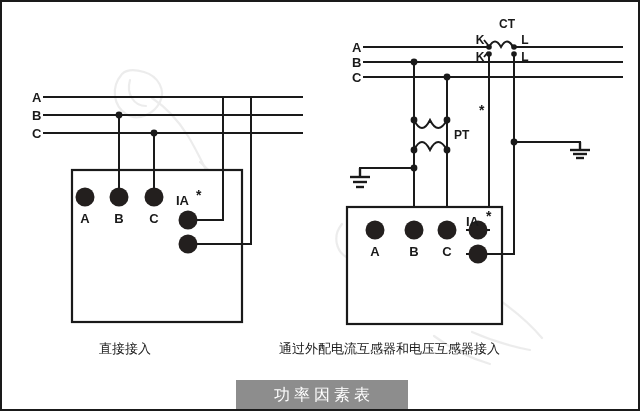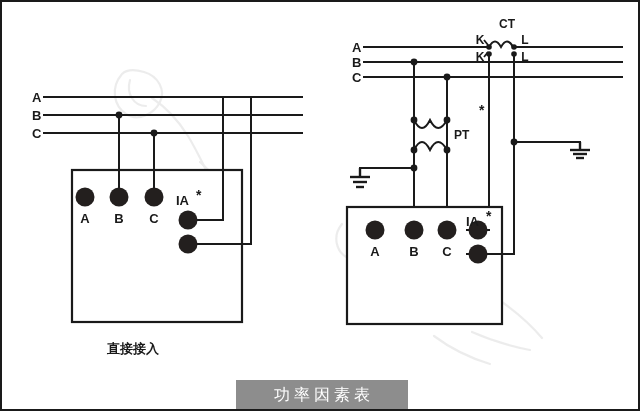--- a/index.html
+++ b/index.html
@@ -100,23 +100,22 @@
     fill: #1a1a1a;
   }
   .caption {
     position: absolute;
     font-family: "DejaVu Sans", "Liberation Sans", sans-serif;
     font-size: 13px;
     color: #1a1a1a;
     white-space: nowrap;
   }
   #caption-left {
-    left: 105px;
+    left: 97px;
     top: 338px;
-    font-weight: bold;
   }
   #caption-right {
     left: 277px;
     top: 338px;
   }
   #title-banner {
     position: absolute;
     left: 234px;
     top: 378px;
     width: 172px;
@@ -278,18 +277,19 @@
       <text class="lbl-term" x="412" y="254">B</text>
       <text class="lbl-term" x="445" y="254">C</text>
       <text class="lbl-ia" x="464" y="224">IA</text>
       <text class="lbl-star" x="484" y="219">*</text>
     </g>
 
   </svg>
 
   <div class="caption" id="caption-left">直接接入</div>
 
+  <div class="caption" id="caption-right">通过外配电流互感器和电压互感器接入</div>
 
   <div id="title-banner">
     <span>功率因素表</span>
   </div>
 
 </div>
 
 </body></html>

